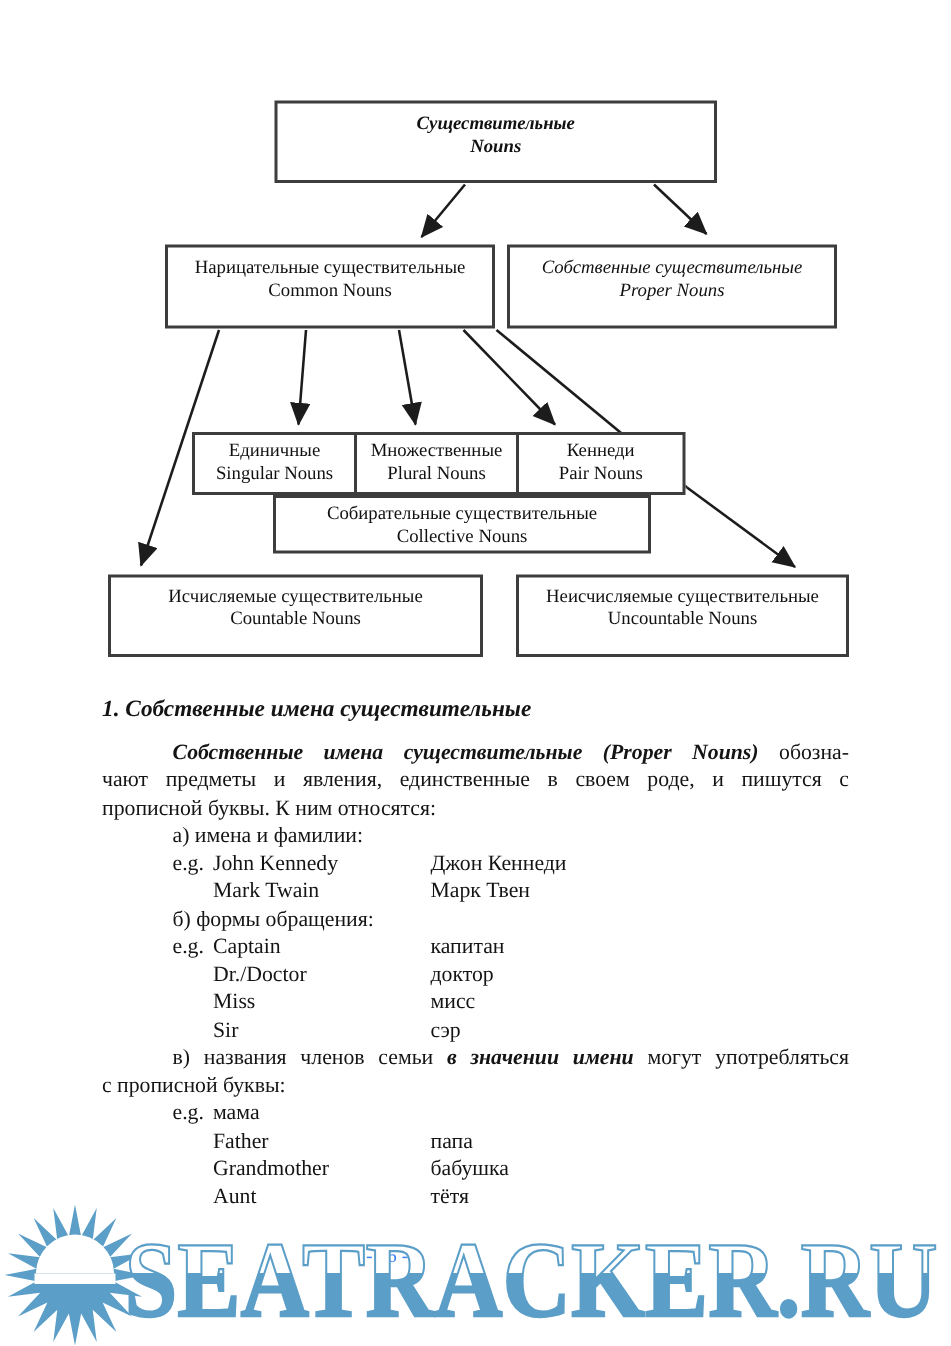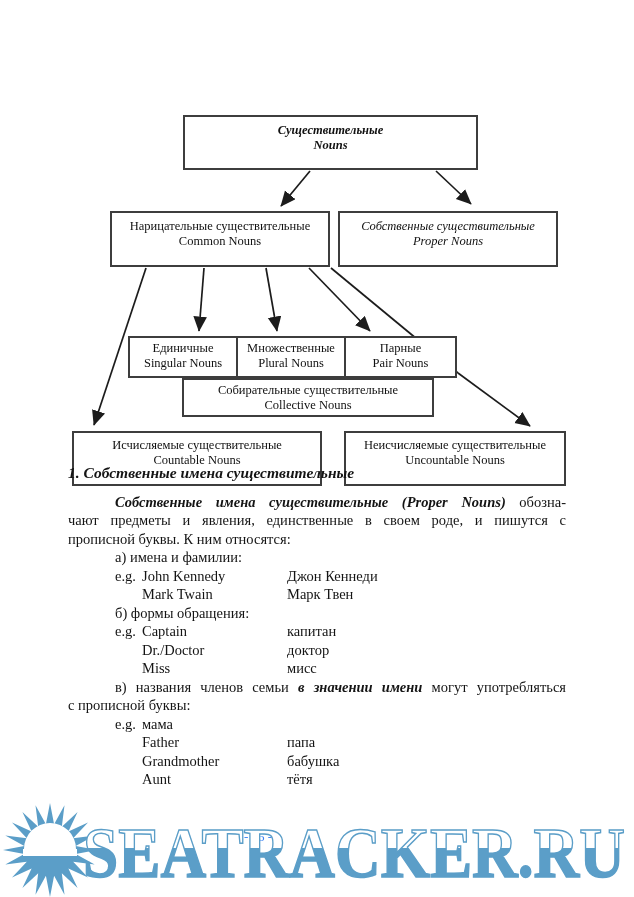--- a/index.html
+++ b/index.html
@@ -1,21 +1,21 @@
 <!DOCTYPE html>
 <html><head>
 <meta charset="utf-8">
 <style>
   html,body{margin:0;padding:0;}
   body{
     width:634px;height:897px;position:relative;background:#ffffff;
     font-family:"Liberation Serif", serif;color:#161616;overflow:hidden;
   }
   
-  .diagram{position:absolute;left:0;top:0;width:634px;height:460px;margin-top:48px;}
+  .diagram{position:absolute;left:0;top:0;width:634px;height:460px;}
   .arrows{position:absolute;left:0;top:0;z-index:1;}
   .dbox{
     position:absolute;box-sizing:border-box;background:#fff;
     border:2px solid #3d3d3d;text-align:center;z-index:2;
     font-size:12.5px;line-height:14.5px;color:#111;padding-top:5px;
   }
   .dbox .ru,.dbox .en{white-space:nowrap;}
   .b-nouns{left:183px;top:67px;width:295px;height:55px;font-weight:bold;font-style:italic;padding-top:6px;}
   .b-common{left:110px;top:163px;width:220px;height:56px;padding-top:6px;}
   .b-proper{left:338px;top:163px;width:220px;height:56px;padding-top:6px;font-style:italic;}
@@ -77,21 +77,21 @@
   </div>
   <div class="dbox b-singular">
     <div class="ru">Единичные</div>
     <div class="en">Singular Nouns</div>
   </div>
   <div class="dbox b-plural">
     <div class="ru">Множественные</div>
     <div class="en">Plural Nouns</div>
   </div>
   <div class="dbox b-pair">
-    <div class="ru">Парные</div>
+    <div class="ru">Кеннеди</div>
     <div class="en">Pair Nouns</div>
   </div>
   <div class="dbox b-collective">
     <div class="ru">Собирательные существительные</div>
     <div class="en">Collective Nouns</div>
   </div>
   <div class="dbox b-countable">
     <div class="ru">Исчисляемые существительные</div>
     <div class="en">Countable Nouns</div>
   </div>
@@ -132,20 +132,25 @@
   <div class="vrow">
     <span class="vprefix"></span>
     <span class="ven">Dr./Doctor</span>
     <span class="vru">доктор</span>
   </div>
   <div class="vrow">
     <span class="vprefix"></span>
     <span class="ven">Miss</span>
     <span class="vru">мисс</span>
   </div>
+  <div class="vrow">
+    <span class="vprefix"></span>
+    <span class="ven">Sir</span>
+    <span class="vru">сэр</span>
+  </div>
 
   <div class="jline indent">
     <span>в) названия членов семьи</span>
     <span class="ital">в значении имени</span>
     <span>могут употребляться</span>
   </div>
   <div>с прописной буквы:</div>
   <div class="vrow">
     <span class="vprefix">e.g.</span>
     <span class="vru">мама</span>

